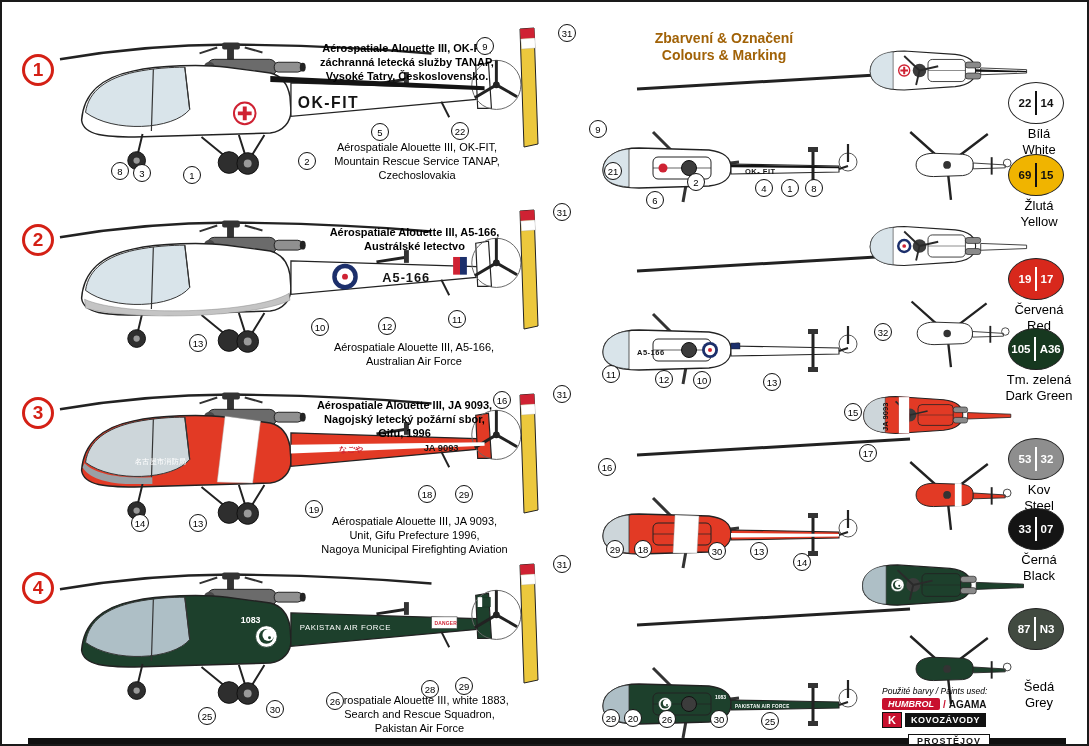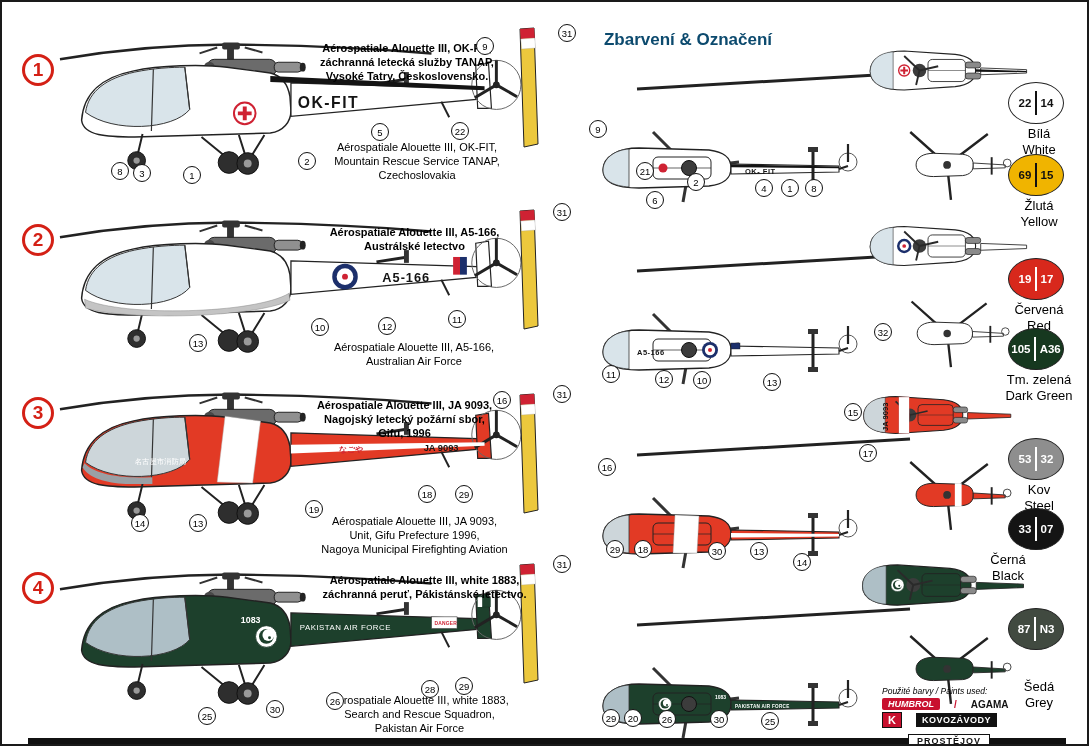--- a/index.html
+++ b/index.html
@@ -1,19 +1,19 @@
 <!DOCTYPE html>
 <html><head>
 <meta charset="utf-8">
 <style>
   *{margin:0;padding:0;box-sizing:border-box}
   html,body{background:#ffffff}
   body{font-family:"Liberation Sans","DejaVu Sans",sans-serif}
   .sheet{position:relative;width:1089px;height:746px;background:#fff;border:2px solid #1a1a1a;overflow:hidden}
-  .title{position:absolute;left:556px;top:28px;width:260px;text-align:center;font-weight:bold;font-size:17px;line-height:1.18;color:#0c4a6e}
+  .title{position:absolute;left:592px;top:28px;width:260px;text-align:center;font-weight:bold;font-size:14px;line-height:1.18;color:#a16207}
   .num-badge{position:absolute;width:32px;height:32px;border:3px solid #d42015;border-radius:50%;color:#d42015;font-weight:bold;font-size:19px;display:flex;align-items:center;justify-content:center;background:#fff;z-index:4}
   .cap{position:absolute;text-align:center;white-space:pre-line;color:#000;z-index:3}
   .cap-cz{font-weight:bold;font-size:11px;line-height:1.25}
   .cap-en{font-size:11px;line-height:1.25}
   .callout{position:absolute;width:18px;height:18px;border:1.4px solid #111;border-radius:50%;background:#fff;font-size:9.5px;display:flex;align-items:center;justify-content:center;transform:translate(-50%,-50%);z-index:6;color:#000}
   .swatch{position:absolute;width:56px;height:42px;border-radius:50%;border:1.2px solid #222;display:flex;align-items:center;justify-content:center;font-size:11.5px;font-weight:bold;z-index:2}
   .sw-div{width:1.2px;height:24px;background:currentColor;margin:0 4px}
   .sw-label{position:absolute;width:96px;text-align:center;font-size:13px;line-height:1.25;color:#000;z-index:2}
   svg{position:absolute;overflow:visible}
   svg text{font-family:"Liberation Sans","DejaVu Sans",sans-serif}
@@ -21,21 +21,21 @@
   .reg-md{font-size:13px;font-weight:bold;fill:#141414;letter-spacing:1px}
   .reg-sm{font-size:9.5px;font-weight:bold;fill:#141414}
   .reg-top{font-size:7.5px;font-weight:bold;fill:#141414;letter-spacing:.5px}
   .txt-jp-red{font-size:8px;fill:#cf2233;font-weight:bold}
   .txt-jp-white{font-size:7.5px;fill:#ffffff}
   .txt-pak{font-size:4.6px;fill:#ffffff;font-weight:bold;letter-spacing:.3px}
   .txt-pak2{font-size:5px;fill:#ffffff;font-weight:bold}
   .txt-danger{font-size:5px;fill:#cf2233;font-weight:bold;letter-spacing:.2px}
   .footer{position:absolute;left:880px;top:684px;width:204px;z-index:3}
   .paints-label{font-size:8.5px;font-style:italic;color:#000;margin-bottom:2px}
-  .brand-row{display:flex;align-items:center;gap:14px;margin-bottom:2px}
+  .brand-row{display:flex;align-items:center;gap:3px;margin-bottom:2px}
   .humbrol{background:#c8102e;color:#fff;font-weight:bold;font-style:italic;font-size:9px;padding:1px 6px;border-radius:2px}
   .agama{font-weight:bold;font-size:10px;color:#111}
   .slash{color:#c8102e;font-weight:bold;font-size:10px}
   .kbox{background:#c8102e;color:#fff;font-weight:bold;font-size:11px;padding:1px 5px;border:1px solid #111}
   .kovo{background:#111;color:#fff;font-weight:bold;font-size:9px;padding:2px 6px;letter-spacing:.5px}
   .prostejov{display:inline-block;border:1.2px solid #111;font-weight:bold;font-size:9px;padding:1px 8px;letter-spacing:1px;color:#111;margin-left:26px;background:#fff}
   .bottom-bar{position:absolute;left:26px;top:736px;width:1038px;height:6px;background:#111}
 </style>
 </head>
 <body>
@@ -106,20 +106,21 @@
         <polygon points="89,40 122,42 122,45 89,46" fill="var(--c,#fff)" stroke="#222" stroke-width="0.9"></polygon>
         <circle cx="62" cy="42" r="4" fill="#333"></circle>
         <path d="M108,34 L108,52" stroke="#222" stroke-width="2"></path>
         <circle cx="124" cy="40" r="4" fill="none" stroke="#444" stroke-width="1"></circle>
       </g>
     </defs>
   </svg>
 
   <div class="title">
     <div>Zbarvení &amp; Označení</div>
+    <div>Colours &amp; Marking</div>
   </div>
 
   <div class="num-badge" style="left:20px;top:52px">1</div>
   <div class="num-badge" style="left:20px;top:222px">2</div>
   <div class="num-badge" style="left:20px;top:395px">3</div>
   <div class="num-badge" style="left:20px;top:570px">4</div>
 
   <div class="cap cap-cz" style="left:295px;top:40px;width:220px">Aérospatiale Alouette III, OK-FIT,
 záchranná letecká služby TANAP,
 Vysoké Tatry, Československo.</div>
@@ -129,22 +130,20 @@
   <div class="cap cap-cz" style="left:310px;top:224px;width:205px">Aérospatiale Alouette III, A5-166,
 Austrálské letectvo</div>
   <div class="cap cap-en" style="left:312px;top:339px;width:200px">Aérospatiale Alouette III, A5-166,
 Australian Air Force</div>
   <div class="cap cap-cz" style="left:295px;top:397px;width:215px">Aérospatiale Alouette III, JA 9093,
 Nagojský letecký požární sbor,
 Gifu, 1996</div>
   <div class="cap cap-en" style="left:305px;top:513px;width:215px">Aérospatiale Alouette III, JA 9093,
 Unit, Gifu Prefecture 1996,
 Nagoya Municipal Firefighting Aviation</div>
-  <div class="cap cap-cz" style="left:310px;top:572px;width:225px">Aérospatiale Alouette III, white 1883,
-záchranná peruť, Pákistánské letectvo.</div>
   <div class="cap cap-en" style="left:315px;top:692px;width:205px">Aérospatiale Alouette III, white 1883,
 Search and Rescue Squadron,
 Pakistan Air Force</div>
 
   <svg style="left:46px;top:18px;--body:#ffffff" width="480" height="172" viewBox="0 0 480 175">
     <use href="#side-helo"></use>
     <g>
       <polygon points="222,57 440,67.5 440,71.5 222,63" fill="#141414"></polygon>
       <circle cx="196" cy="95" r="11" fill="#fff" stroke="#cf2233" stroke-width="2"></circle>
       <path d="M196,88 L196,102 M189,95 L203,95" stroke="#cf2233" stroke-width="4"></path>
@@ -334,21 +333,21 @@
   <div class="sw-label" style="left:989px;top:480px">
     <div>Kov</div>
       <div>Steel</div>
   </div>
 
   <div class="swatch" style="left: 1006px; top: 506px; background: rgb(20, 20, 20); color: rgb(255, 255, 255);">
     <span>33</span>
       <span class="sw-div"></span>
       <span>07</span>
   </div>
-  <div class="sw-label" style="left:958px;top:550px">
+  <div class="sw-label" style="left:989px;top:550px">
     <div>Černá</div>
       <div>Black</div>
   </div>
 
   <div class="swatch" style="left: 1006px; top: 606px; background: rgb(65, 74, 64); color: rgb(255, 255, 255);">
     <span>87</span>
       <span class="sw-div"></span>
       <span>N3</span>
   </div>
   <div class="sw-label" style="left:989px;top:677px">
@@ -376,21 +375,21 @@
 
 <div class="callout" style="left: 118px; top: 169px;">8</div>
     <div class="callout" style="left: 140px; top: 171px;">3</div>
     <div class="callout" style="left: 190px; top: 173px;">1</div>
     <div class="callout" style="left: 305px; top: 159px;">2</div>
     <div class="callout" style="left: 378px; top: 130px;">5</div>
     <div class="callout" style="left: 458px; top: 129px;">22</div>
     <div class="callout" style="left: 483px; top: 44px;">9</div>
     <div class="callout" style="left: 565px; top: 31px;">31</div>
     <div class="callout" style="left: 596px; top: 127px;">9</div>
-    <div class="callout" style="left: 611px; top: 169px; margin-left: 32px;">21</div>
+    <div class="callout" style="left: 611px; top: 169px;">21</div>
     <div class="callout" style="left: 653px; top: 198px;">6</div>
     <div class="callout" style="left: 694px; top: 180px;">2</div>
     <div class="callout" style="left: 762px; top: 186px;">4</div>
     <div class="callout" style="left: 788px; top: 186px;">1</div>
     <div class="callout" style="left: 812px; top: 186px;">8</div>
     <div class="callout" style="left: 196px; top: 341px;">13</div>
     <div class="callout" style="left: 318px; top: 325px;">10</div>
     <div class="callout" style="left: 385px; top: 324px;">12</div>
     <div class="callout" style="left: 455px; top: 317px;">11</div>
     <div class="callout" style="left: 560px; top: 210px;">31</div>

